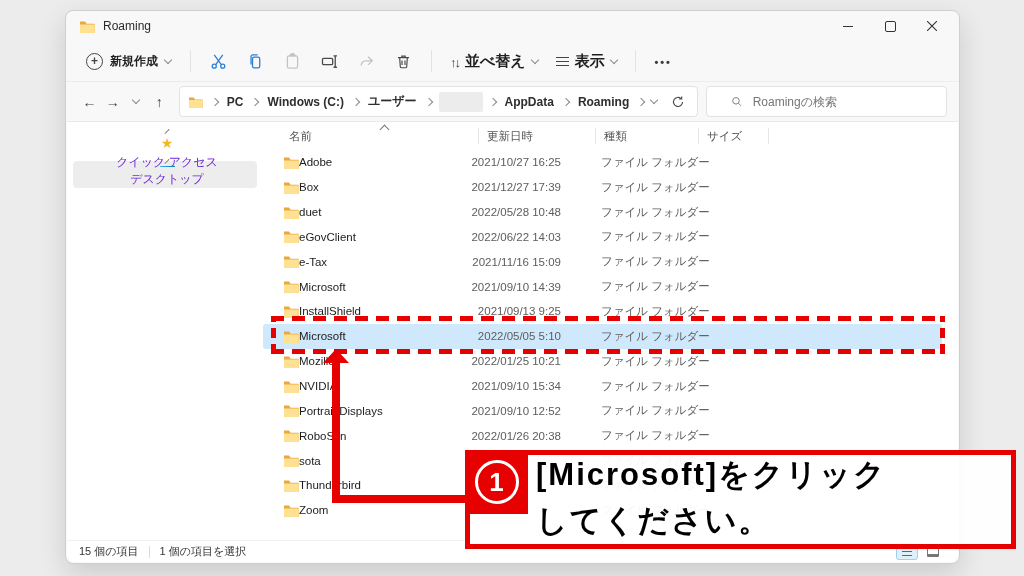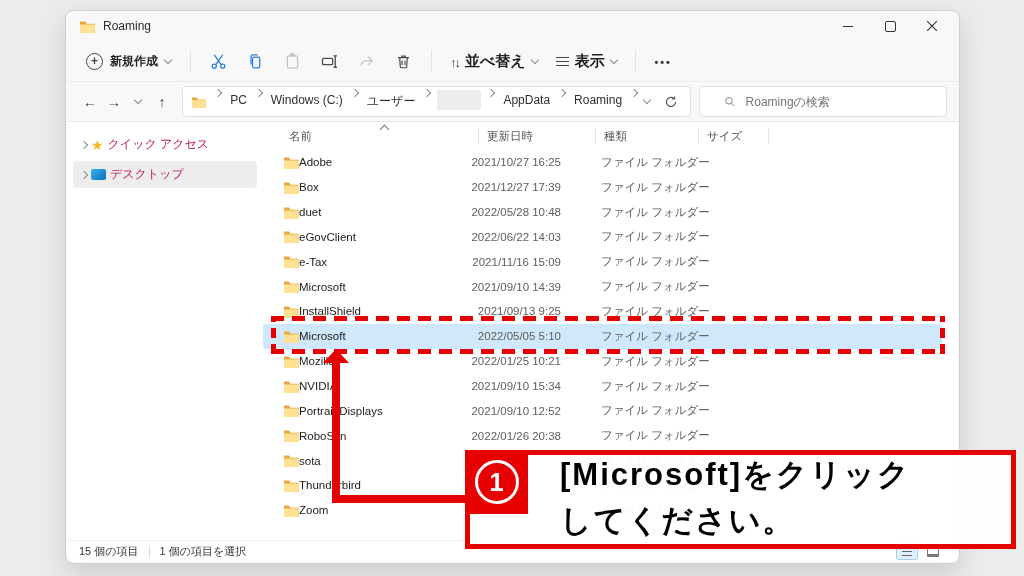--- a/index.html
+++ b/index.html
@@ -36,42 +36,42 @@
     background:repeating-linear-gradient(#444 0 1.4px,transparent 1.4px 3.8px);}
 
   
   .addressrow{height:39px;display:flex;align-items:center;padding:0 12px;}
   .navbtn{width:26px;height:26px;display:flex;align-items:center;justify-content:center;color:#3d3d3d;font-size:14px;border-radius:4px;}
   .ico-back::before{content:"←";}
   .ico-fwd::before{content:"→";}
   .ico-up::before{content:"↑";}
   .addressbox{flex:1;height:29px;background:#fff;border:1px solid #e2e2e2;border-radius:4px;
     display:flex;align-items:center;padding:0 8px;font-size:12px;color:#2e2e2e;margin:0 8px;}
-  .bc-list{display:flex;}
+  .bc-list{display:flex;align-items:center;font-weight:bold;}
   .bc-seg{padding:3px 2px;white-space:nowrap;}
   .bc-seg.redacted{width:40px;height:14px;background:#ececec;border-radius:2px;}
   .bc-sep{margin:0 7px;}
   .addr-right{margin-left:auto;display:flex;align-items:center;gap:14px;padding-right:4px;}
   .searchbox{width:214px;height:29px;background:#fff;border:1px solid #e2e2e2;border-radius:4px;
     display:flex;align-items:center;gap:8px;padding:0 24px;}
   .searchbox input{border:0;outline:0;background:transparent;font-size:12px;color:#555;width:100%;
     font-family:"Liberation Sans","DejaVu Sans",sans-serif;}
   .searchbox input::placeholder{color:#757575;}
 
   
   .chev{display:inline-block;width:6px;height:6px;border-right:1.4px solid #5c5c5c;border-bottom:1.4px solid #5c5c5c;}
   .chev.down{transform:rotate(45deg);margin-top:-3px;}
   .chev.right{transform:rotate(-45deg);}
   .chev.up{transform:rotate(-135deg);}
   .chev.dim{border-color:#8a8a8a;width:5px;height:5px;}
 
   
   .content{position:absolute;left:1px;right:1px;top:110px;bottom:22px;background:#fff;display:flex;border-top:1px solid #e9e9e9;}
   .sidebar{width:196px;padding-top:6px;flex:none;}
-  .snav{display:flex;align-items:center;gap:4px;height:27px;padding:0 4px 0 8px;font-size:12px;color:#be185d;border-radius:4px;margin:3px 6px;}
+  .snav{display:flex;align-items:center;gap:4px;height:27px;padding:0 4px 0 8px;font-size:12px;color:#6d28d9;border-radius:4px;margin:3px 6px;flex-direction:column;}
   .snav.active{background:#ededed;}
   .star{color:#f5b91e;font-size:14px;line-height:1;}
   .star::before{content:"★";}
   .monitor{width:15px;height:11px;border-radius:2px;background:linear-gradient(135deg,#36b2ef,#0e6fc0);display:inline-block;}
 
   .list{flex:1;position:relative;font-size:11.5px;}
   .lheader{display:grid;grid-template-columns:215px 117px 103px 70px 1fr;height:28px;align-items:center;color:#555;position:relative;}
   .hcell{padding-left:8px;display:flex;align-items:center;height:16px;}
   .hcell.h1{padding-left:26px;}
   .hcell.hb{border-left:1px solid #e6e6e6;}
@@ -103,21 +103,21 @@
   .arrow-v{position:absolute;left:332px;top:362px;width:8px;height:138px;background:#e60000;z-index:6;}
   .arrow-head{position:absolute;left:323px;top:349px;width:0;height:0;z-index:6;
     border-left:13px solid transparent;border-right:13px solid transparent;border-bottom:14px solid #e60000;}
   .arrow-h{position:absolute;left:332px;top:495px;width:137px;height:8px;background:#e60000;z-index:6;}
   .ann-box{position:absolute;left:465px;top:450px;width:551px;height:99px;box-sizing:border-box;
     background:rgba(255,255,255,.94);border:5px solid #e60000;z-index:8;}
   .ann-badge{position:absolute;left:465px;top:450px;width:63px;height:64px;background:#e60000;z-index:9;
     display:flex;align-items:center;justify-content:center;}
   .ann-circle{width:44px;height:44px;border:3px solid #fff;border-radius:50%;box-sizing:border-box;
     display:flex;align-items:center;justify-content:center;color:#fff;font-size:26px;font-weight:bold;}
-  .ann-text{position:absolute;left:560px;top:452px;z-index:9;color:#000;font-weight:bold;
+  .ann-text{position:absolute;left:536px;top:452px;z-index:9;color:#000;font-weight:bold;
     font-size:31px;line-height:46px;letter-spacing:2px;white-space:nowrap;}
 
   .ficon{flex:none;display:inline-flex;}
 </style>
 </head>
 <body>
 
 <div class="window">
 
   <div class="titlebar">

